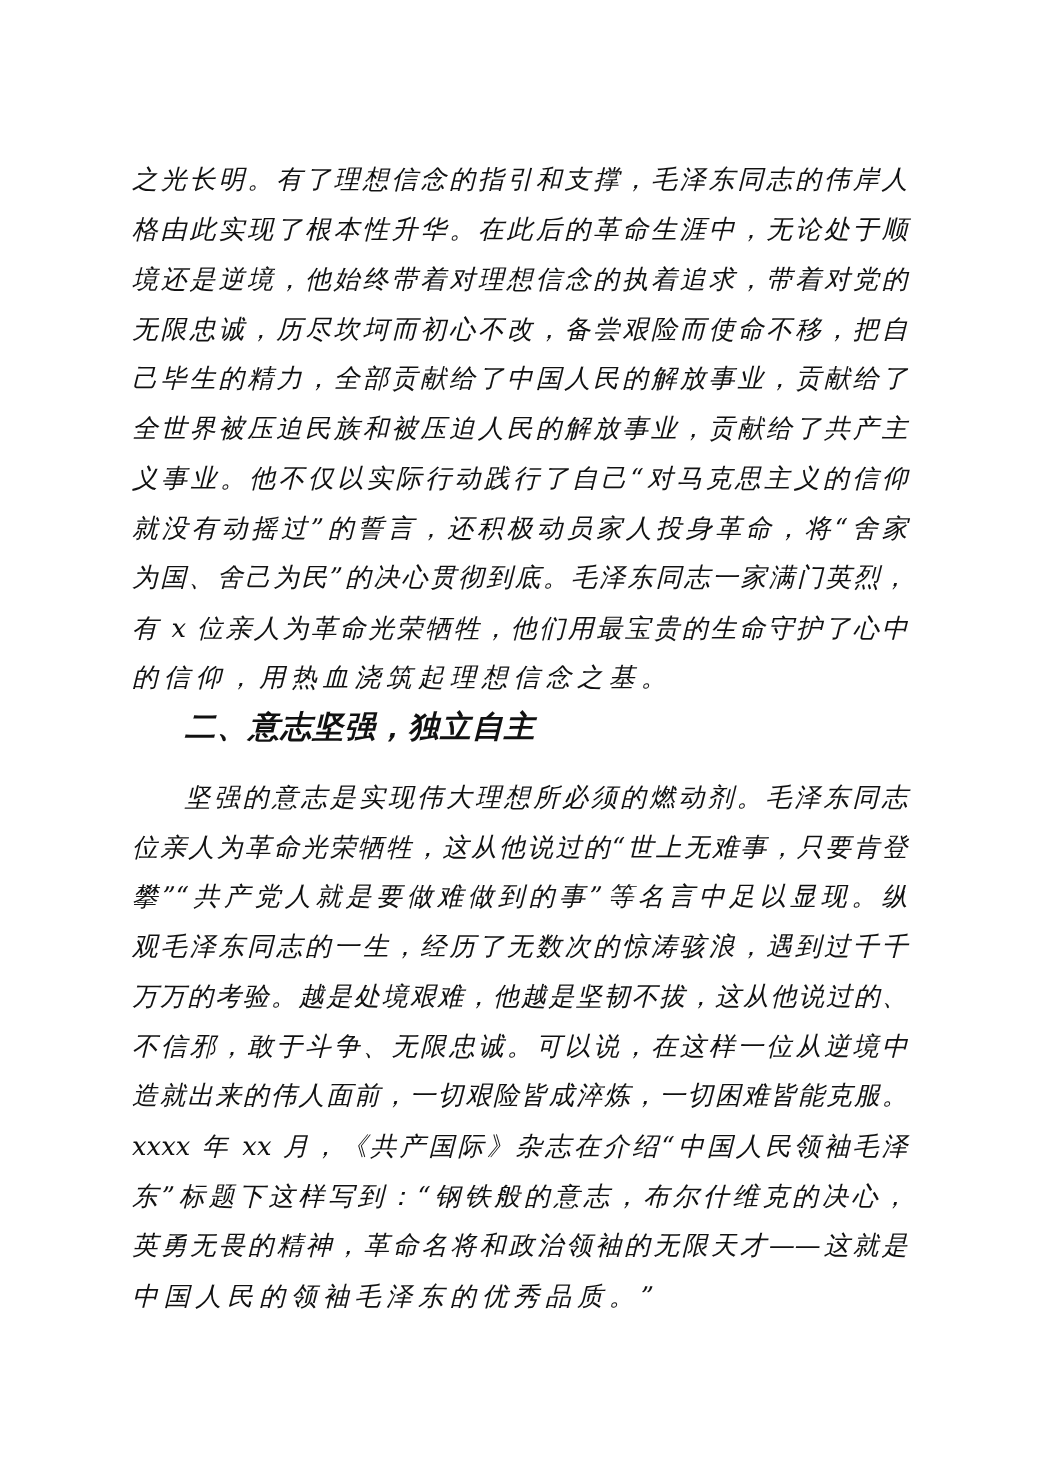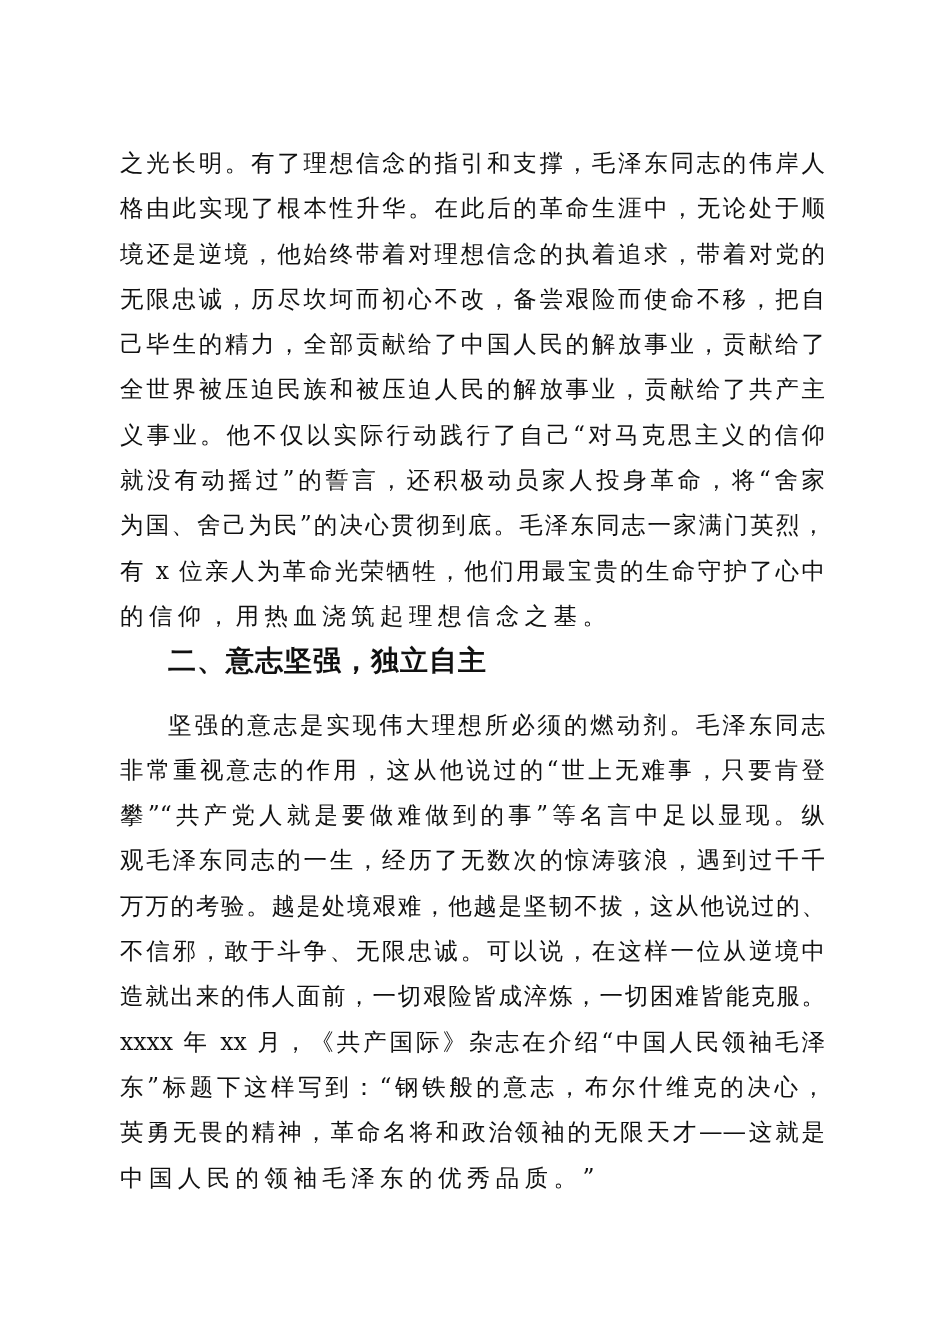--- a/index.html
+++ b/index.html
@@ -13,20 +13,21 @@
     position: relative;
     overflow: hidden;
     font-family: "DejaVu Serif", "Liberation Serif", serif;
     color: #111111;
   }
   .page {
     position: absolute;
     left: 120px;
     top: 145px;
     width: 705px;
+    font-style: italic;
   }
   .line {
     height: 45.3px;
     line-height: 36px;
     font-size: 23.5px;
     letter-spacing: 5.4px;
     white-space: nowrap;
     overflow: visible;
   }
   .line.justify {
@@ -64,21 +65,21 @@
     <div class="line justify">就没有动摇过”的誓言，还积极动员家人投身革命，将“舍家</div>
     <div class="line justify">为国、舍己为民”的决心贯彻到底。毛泽东同志一家满门英烈，</div>
     <div class="line justify">有 x 位亲人为革命光荣牺牲，他们用最宝贵的生命守护了心中</div>
     <div class="line">的信仰，用热血浇筑起理想信念之基。</div>
   </div>
 
   <div class="heading">二、意志坚强，独立自主</div>
 
   <div>
     <div class="line justify indent">坚强的意志是实现伟大理想所必须的燃动剂。毛泽东同志</div>
-    <div class="line justify">非常重视意志的作用，这从他说过的“世上无难事，只要肯登</div>
+    <div class="line justify">位亲人为革命光荣牺牲，这从他说过的“世上无难事，只要肯登</div>
     <div class="line justify">攀”“共产党人就是要做难做到的事”等名言中足以显现。纵</div>
     <div class="line justify">观毛泽东同志的一生，经历了无数次的惊涛骇浪，遇到过千千</div>
     <div class="line justify">万万的考验。越是处境艰难，他越是坚韧不拔，这从他说过的、</div>
     <div class="line justify">不信邪，敢于斗争、无限忠诚。可以说，在这样一位从逆境中</div>
     <div class="line justify">造就出来的伟人面前，一切艰险皆成淬炼，一切困难皆能克服。</div>
     <div class="line justify">xxxx 年 xx 月，《共产国际》杂志在介绍“中国人民领袖毛泽</div>
     <div class="line justify">东”标题下这样写到：“钢铁般的意志，布尔什维克的决心，</div>
     <div class="line justify">英勇无畏的精神，革命名将和政治领袖的无限天才——这就是</div>
     <div class="line">中国人民的领袖毛泽东的优秀品质。”</div>
   </div>

